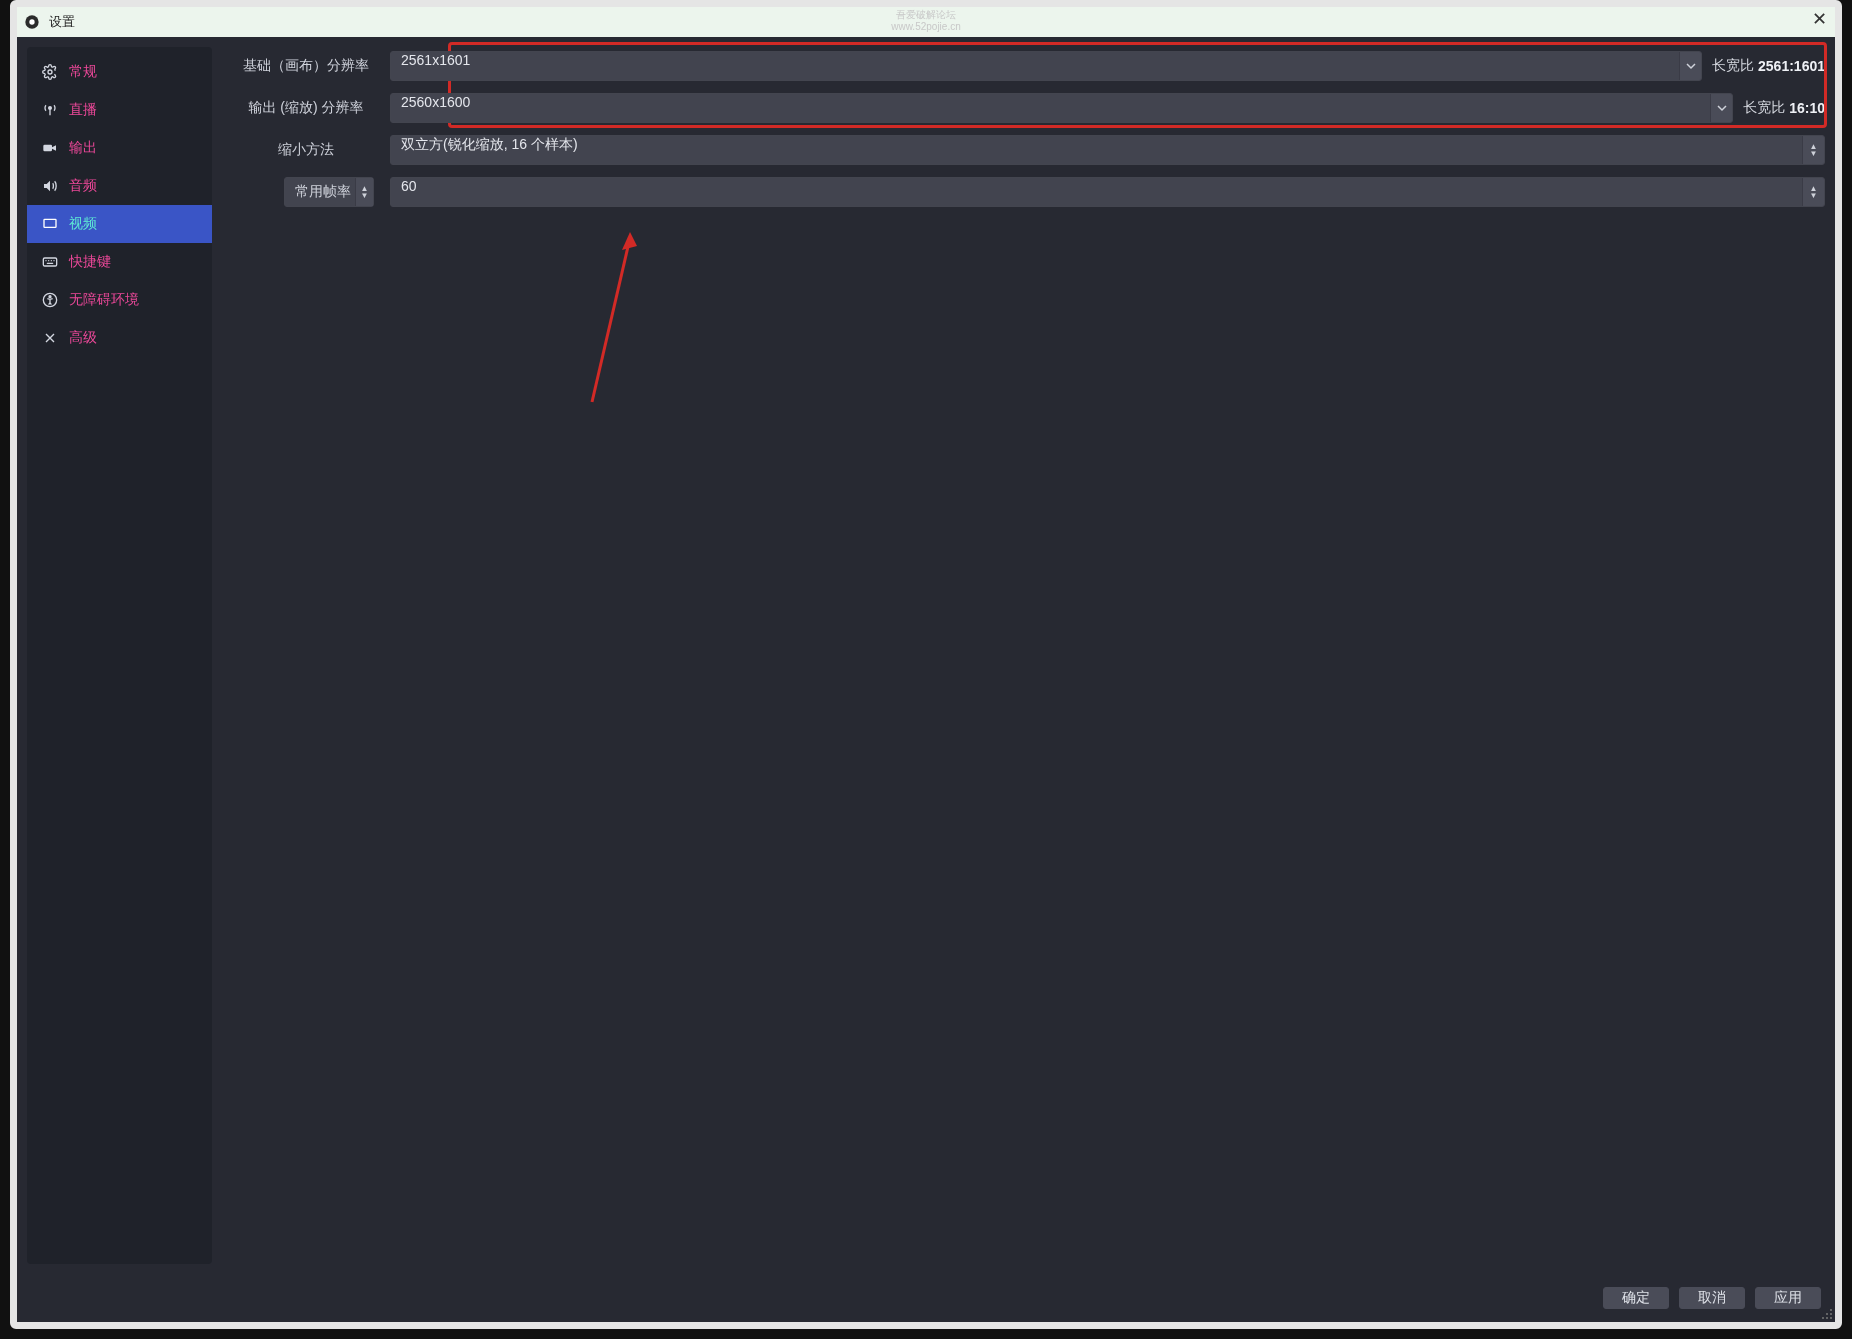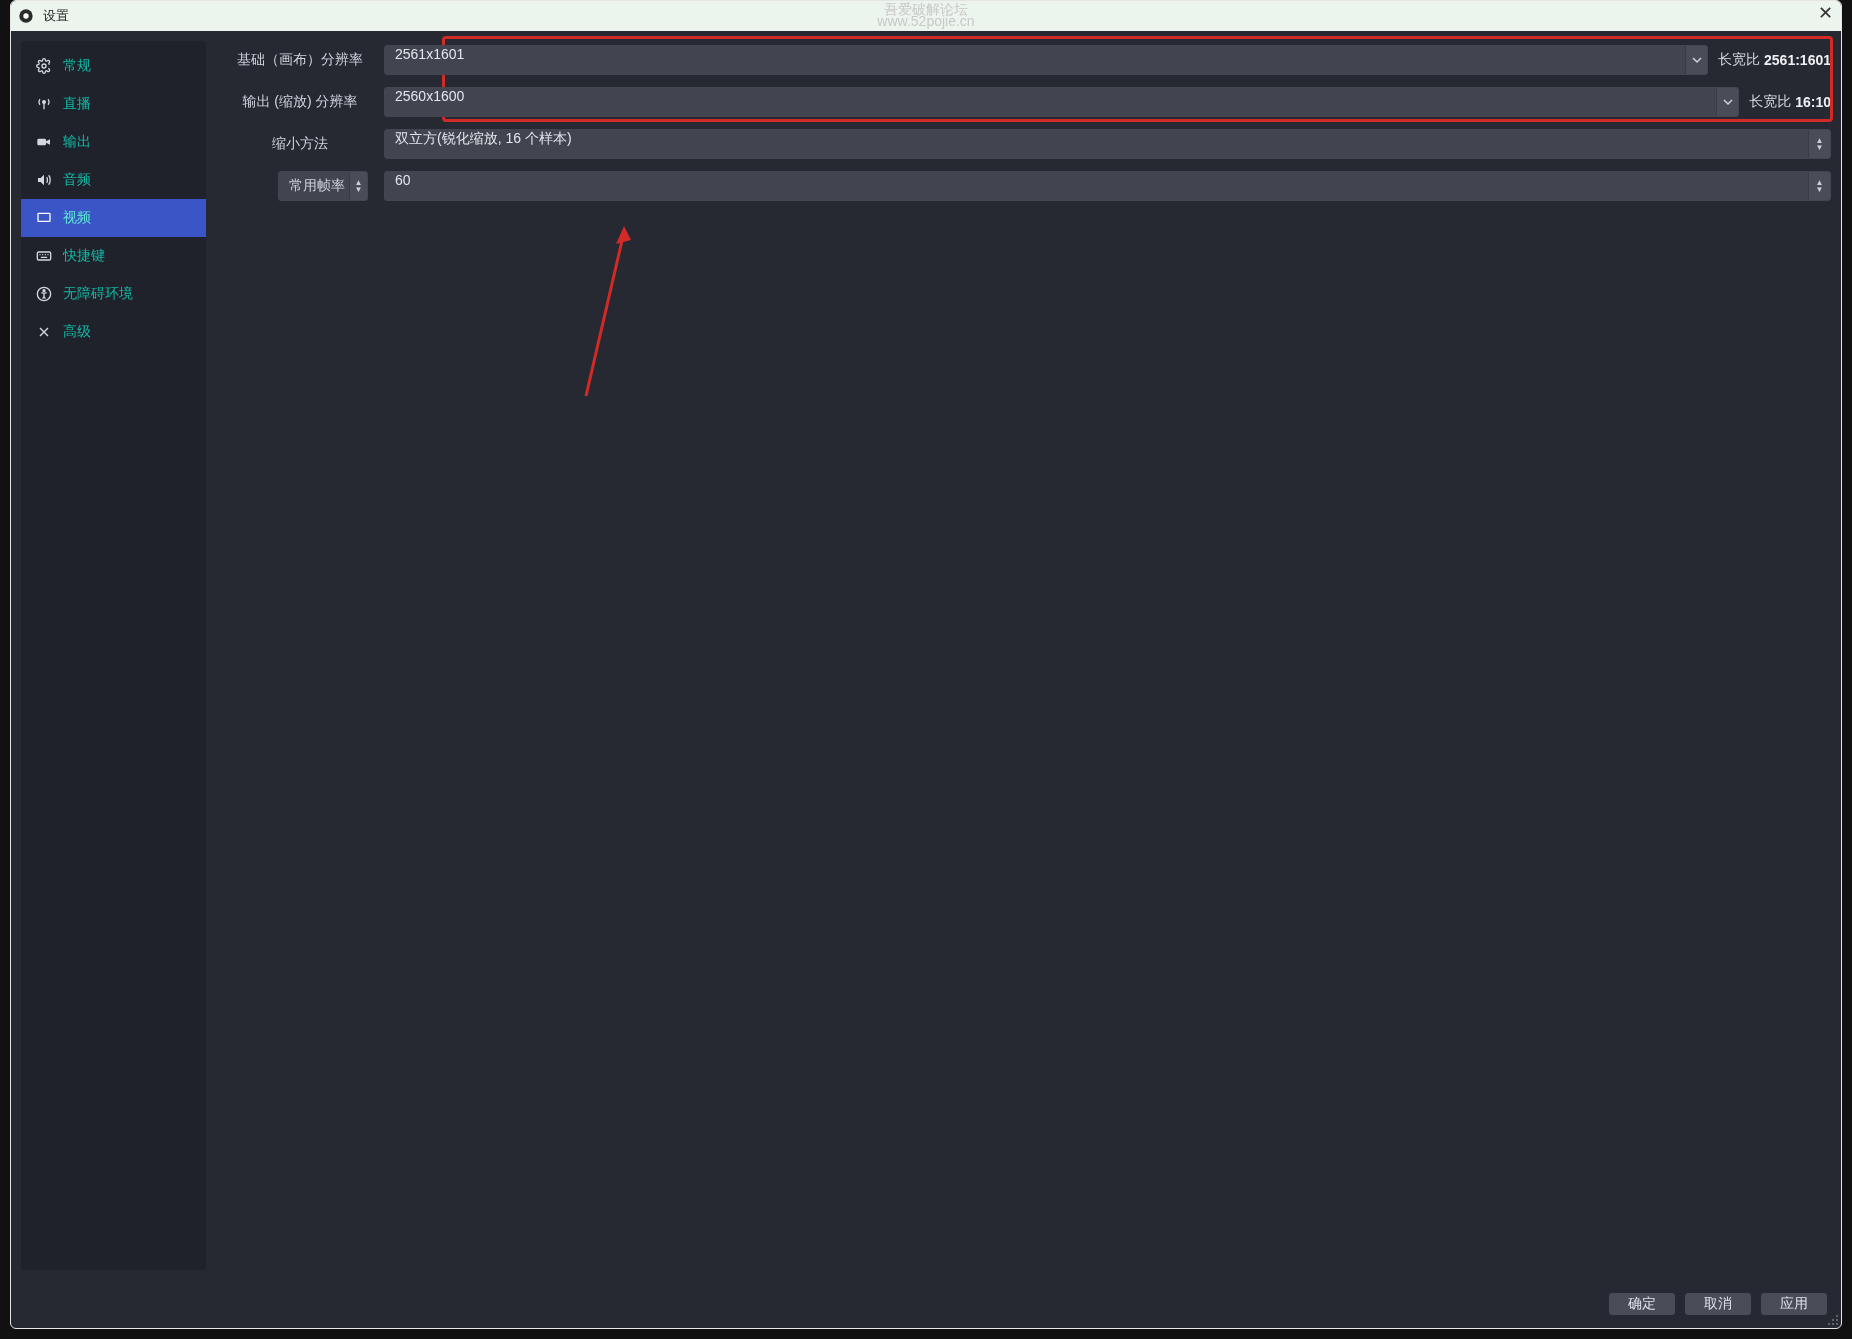--- a/index.html
+++ b/index.html
@@ -12,21 +12,21 @@
       overflow: hidden;
     }
 
     .window {
       position: absolute;
       left: 10px;
       right: 10px;
       top: 0;
       bottom: 10px;
       background: #272932;
-      border: 1px solid #e5e5e5;
+      border: 7px solid #e5e5e5;
       border-radius: 6px;
       display: flex;
       flex-direction: column;
       overflow: hidden;
     }
 
     
     .titlebar {
       height: 30px;
       background: #ecf5ed;
@@ -51,21 +51,21 @@
       line-height: 18px;
       cursor: pointer;
       color: #333;
     }
     .watermark {
       position: absolute;
       left: 50%;
       top: 2px;
       transform: translateX(-50%);
       text-align: center;
-      font-size: 14px;
+      font-size: 10px;
       color: #c8c8c8;
       pointer-events: none;
       line-height: 12px;
     }
 
     
     .body {
       flex: 1;
       display: flex;
       overflow: hidden;
@@ -78,21 +78,21 @@
       margin: 10px 0 10px 10px;
       background: #1f222a;
       border-radius: 4px;
       padding: 6px 0;
     }
     .side-item {
       display: flex;
       align-items: center;
       height: 38px;
       padding: 0 14px;
-      color: #14b8a6;
+      color: #ec4899;
       cursor: pointer;
     }
     .side-item .ico {
       width: 18px;
       height: 18px;
       margin-right: 10px;
       display: inline-flex;
       align-items: center;
       justify-content: center;
       color: #d3d7e0;

